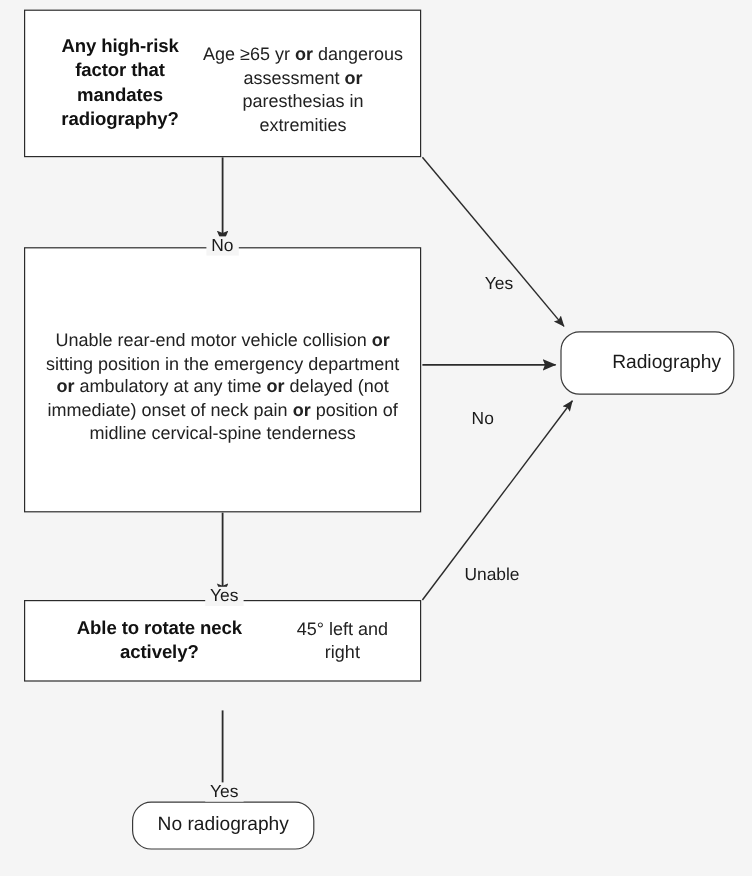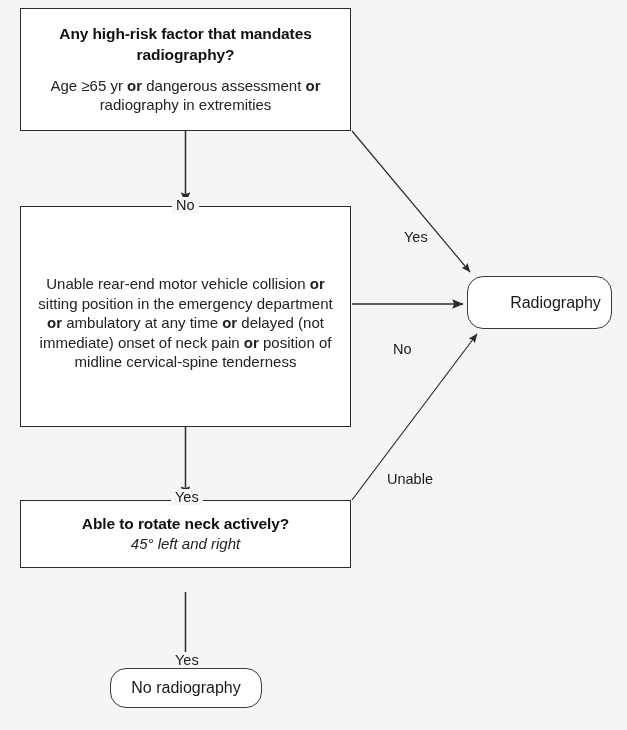--- a/index.html
+++ b/index.html
@@ -27,21 +27,21 @@
     height: 730px;
   }
 
   
   .decision-box {
     position: absolute;
     box-sizing: border-box;
     background: #ffffff;
     border: 1.6px solid #2b2b2b;
     display: flex;
-    flex-direction: column;
+    flex-direction: row;
     align-items: center;
     justify-content: center;
     text-align: center;
     padding: 6px 12px;
   }
   .box-title {
     font-weight: bold;
     font-size: 15.5px;
     line-height: 1.30;
     letter-spacing: -0.1px;
@@ -56,21 +56,21 @@
     max-width: 312px;
     margin-top: 11px;
   }
   .box-detail b { font-weight: bold; }
 
   #box-high-risk   { left: 20px;  top: 8px;   width: 331px; height: 123px; }
   #box-low-risk    { left: 20px;  top: 206px; width: 331px; height: 221px; }
   #box-rotate-neck { left: 20px;  top: 500px; width: 331px; height: 68px;  }
 
   #box-low-risk .box-detail { margin-top: 13px; }
-  #box-rotate-neck .box-detail { margin-top: 0; font-style: italic; }
+  #box-rotate-neck .box-detail { margin-top: 0; }
 
   
   .terminal-node {
     position: absolute;
     box-sizing: border-box;
     background: #ffffff;
     border: 1.6px solid #3a3a3a;
     border-radius: 16px;
     display: flex;
     align-items: center;
@@ -119,21 +119,21 @@
 
     <line x1="185.5" y1="427" x2="185.5" y2="497" stroke="#2b2b2b" stroke-width="1.5" marker-end="url(#arrowhead)"></line>
 
     <line x1="352" y1="500" x2="477" y2="334" stroke="#2b2b2b" stroke-width="1.2" marker-end="url(#arrowhead)"></line>
 
     <line x1="185.5" y1="592" x2="185.5" y2="665" stroke="#2b2b2b" stroke-width="1.5" marker-end="url(#arrowhead)"></line>
   </svg>
 
   <div class="decision-box" id="box-high-risk">
     <div class="box-title">Any high-risk factor that mandates radiography?</div>
-    <div class="box-detail"><span>Age ≥65 yr </span><b>or</b><span> dangerous assessment </span><b>or</b><span> radiography in extremities</span></div>
+    <div class="box-detail"><span>Age ≥65 yr </span><b>or</b><span> dangerous assessment </span><b>or</b><span> paresthesias in extremities</span></div>
   </div>
 
   <div class="decision-box" id="box-low-risk">
     <div class="box-detail"><span>Unable rear-end motor vehicle collision </span><b>or</b><span> sitting position in the emergency department </span><b>or</b><span> ambulatory at any time </span><b>or</b><span> delayed (not immediate) onset of neck pain </span><b>or</b><span> position of midline cervical-spine tenderness</span></div>
   </div>
 
   <div class="decision-box" id="box-rotate-neck">
     <div class="box-title">Able to rotate neck actively?</div>
     <div class="box-detail">45° left and right</div>
   </div>

